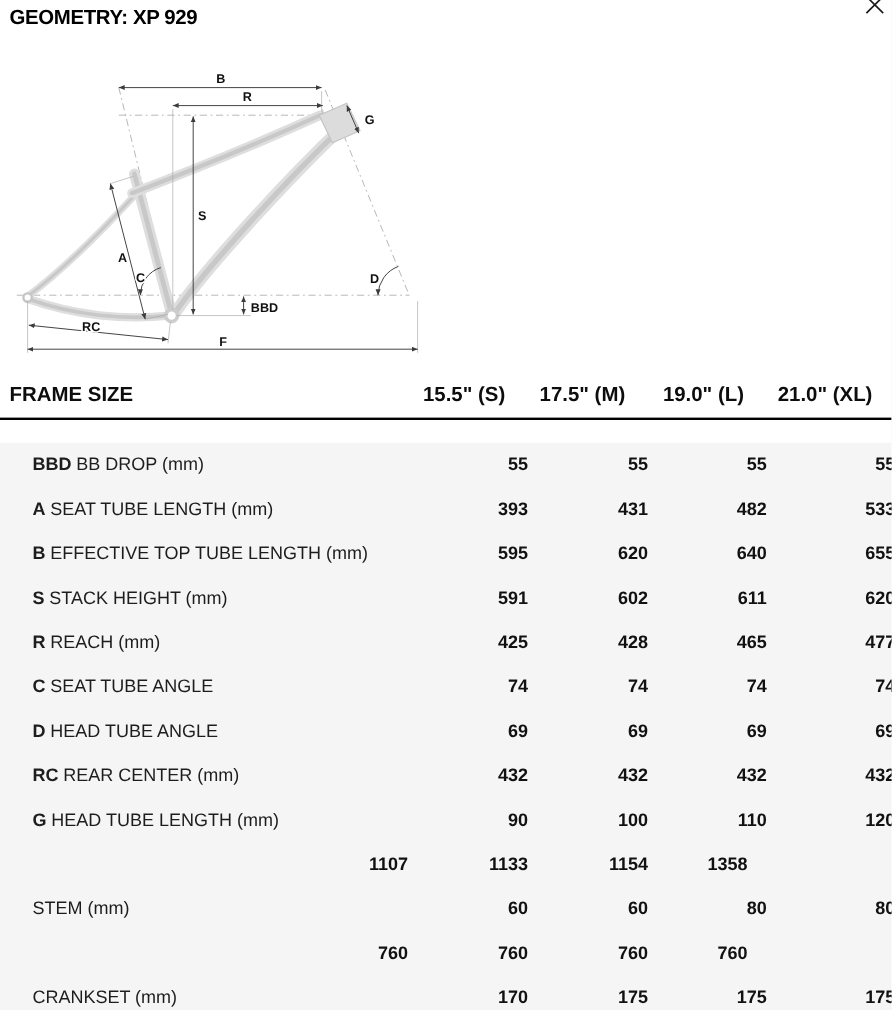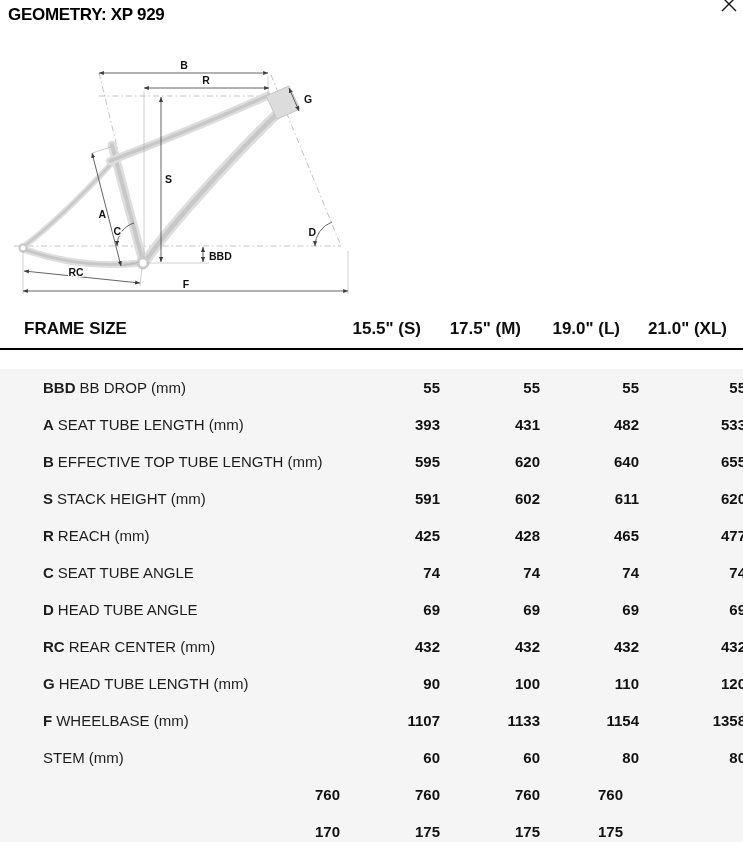--- a/index.html
+++ b/index.html
@@ -27,21 +27,21 @@
     font-size:10.5px;font-weight:700;fill:#111;
     paint-order:stroke;stroke:#ffffff;stroke-width:2.5px;
   }
   .geo-table{position:absolute;left:0;top:310px;width:743px;}
   .grid-row{
     display:grid;
     grid-template-columns:321px 100px 100px 99px 123px;
     align-items:center;
   }
   .thead{height:38px;font-size:17px;font-weight:700;color:#0d0d0d;}
-  .cell-label{padding-left:24px;}
+  .cell-label{padding-left:8px;}
   .cell-num{text-align:right;}
   .grid-row .cell-num:last-child{padding-right:16px;}
   .divider{height:2px;background:#000;}
   .tbody{margin-top:19px;background:#f5f5f5;}
   .trow{height:37px;font-size:15px;margin-left:19px;}
   .trow .cell-label{font-weight:400;color:#1d1d1d;}
   .trow .cell-label b{font-weight:700;}
   .trow .cell-label b:not(:empty){margin-right:4px;}
   .trow .cell-num{font-weight:700;color:#111;}
 </style>
@@ -204,21 +204,20 @@
 
     <div class="grid-row trow">
       <div class="cell-label"><b>G</b><span>HEAD TUBE LENGTH (mm)</span></div>
       <div class="cell-num">90</div>
       <div class="cell-num">100</div>
       <div class="cell-num">110</div>
       <div class="cell-num">120</div>
     </div>
 
     <div class="grid-row trow">
-      <div class="cell-label"><b>F</b><span>WHEELBASE (mm)</span></div>
       <div class="cell-num">1107</div>
       <div class="cell-num">1133</div>
       <div class="cell-num">1154</div>
       <div class="cell-num">1358</div>
     </div>
 
     <div class="grid-row trow">
       <div class="cell-label"><b></b><span>STEM (mm)</span></div>
       <div class="cell-num">60</div>
       <div class="cell-num">60</div>
@@ -227,20 +226,21 @@
     </div>
 
     <div class="grid-row trow">
       <div class="cell-num">760</div>
       <div class="cell-num">760</div>
       <div class="cell-num">760</div>
       <div class="cell-num">760</div>
     </div>
 
     <div class="grid-row trow">
+      <div class="cell-label"><b></b><span>CRANKSET (mm)</span></div>
       <div class="cell-num">170</div>
       <div class="cell-num">175</div>
       <div class="cell-num">175</div>
       <div class="cell-num">175</div>
     </div>
 
   </div>
 </div>
 
 </body></html>

